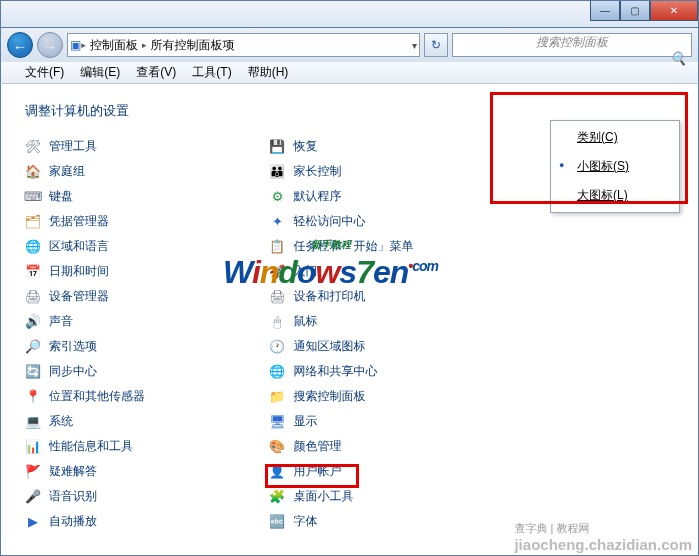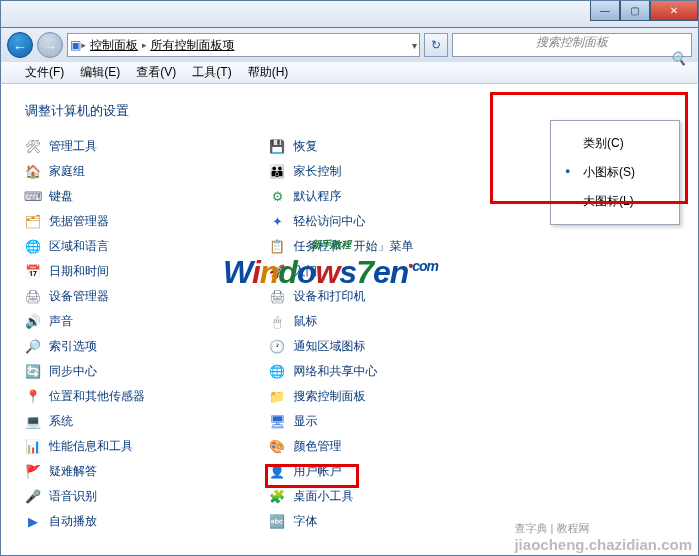--- a/index.html
+++ b/index.html
@@ -10,21 +10,21 @@
 .winbtn { width: 30px; height: 20px; border: 1px solid #3a5a7a; border-top: none; display: flex; align-items: center; justify-content: center; font-size: 10px; color: #fff; cursor: pointer; }
 .min { background: linear-gradient(#cfe0f4, #9db8d8); color: #2a3a4a; }
 .max { background: linear-gradient(#cfe0f4, #9db8d8); color: #2a3a4a; }
 .cls { background: linear-gradient(#e87a6a, #c83a2a); width: 48px; border-top-right-radius: 0; }
 
 
 .navbar { height: 34px; background: linear-gradient(#e9eff7, #d7e2f0); border-left: 1px solid #5a7ca0; border-right: 1px solid #5a7ca0; display: flex; align-items: center; padding: 0 6px; gap: 4px; }
 .navarrow { width: 26px; height: 26px; border-radius: 50%; background: radial-gradient(circle at 40% 30%, #3da0e0, #1560b0); display: flex; align-items: center; justify-content: center; color: #fff; font-size: 14px; border: 1px solid #0a4a8a; }
 .navarrow.disabled { background: radial-gradient(circle at 40% 30%, #cfdae8, #9fb3cc); color: #eef; border-color: #7a90aa; }
 .addrbox { flex: 1; height: 24px; background: #fff; border: 1px solid #8a9ab0; display: flex; align-items: center; padding: 0 2px; font-size: 12px; }
-.addrbox .crumb { padding: 0 4px; color: #000; text-decoration: underline; }
+.addrbox .crumb { padding: 0 4px; color: #000; }
 .addrbox .sep { color: #555; font-size: 9px; }
 .refresh { width: 24px; height: 24px; background: linear-gradient(#f4f8fc, #d5e2f0); border: 1px solid #8a9ab0; display: flex; align-items: center; justify-content: center; color: #2a5aa0; font-size: 12px; }
 .searchbox { width: 240px; height: 24px; background: #fff; border: 1px solid #8a9ab0; display: flex; align-items: center; padding: 0 4px; font-size: 12px; color: #888; font-style: italic; flex-direction: column; }
 .searchbox span:last-child { margin-left: auto; color: #2a5aa0; font-size: 13px; }
 
 
 .menubar { height: 22px; background: linear-gradient(#f7faff, #e8eef6); border-left: 1px solid #5a7ca0; border-right: 1px solid #5a7ca0; border-bottom: 1px solid #c0c8d4; display: flex; align-items: center; padding: 0 16px; font-size: 12px; }
 .menubar .mi { padding: 2px 8px; cursor: default; }
 
 
@@ -33,21 +33,21 @@
 
 .grid { display: flex; gap: 16px; }
 .col { flex: 1; }
 .item { display: flex; align-items: center; gap: 8px; height: 25px; font-size: 12px; color: #0a3a7a; cursor: pointer; }
 .item .ico { width: 16px; height: 16px; display: flex; align-items: center; justify-content: center; font-size: 13px; }
 
 
 .viewby { position: absolute; top: 34px; right: 24px; font-size: 12px; display: flex; align-items: center; gap: 4px; }
 .viewby .lbl { color: #444; }
 .viewby .val { color: #1a6ad0; cursor: pointer; }
-.dropdown { position: absolute; top: 36px; right: 18px; width: 130px; background: #fff; border: 1px solid #9aa6b6; box-shadow: 2px 2px 4px rgba(0,0,0,0.2); font-size: 12px; padding: 8px; }
+.dropdown { position: absolute; top: 36px; right: 18px; width: 130px; background: #fff; border: 1px solid #9aa6b6; box-shadow: 2px 2px 4px rgba(0,0,0,0.2); font-size: 12px; padding: 2px; text-decoration: underline; }
 .dropdown .opt { padding: 6px 8px 6px 24px; position: relative; cursor: default; }
 .dropdown .opt.sel::before { content: "●"; position: absolute; left: 6px; color: #2a5ab0; font-size: 9px; top: 8px; }
 
 
 .redbox1 { position: absolute; border: 3px solid #e00000; pointer-events: none; top: 8px; right: 10px; width: 198px; height: 112px; }
 .redbox2 { position: absolute; border: 3px solid #e00000; pointer-events: none; top: 380px; left: 264px; width: 94px; height: 24px; }
 
 
 .wmark { position: absolute; top: 170px; left: 222px; font-size: 32px; font-weight: bold; font-style: italic; letter-spacing: -1px; pointer-events: none; user-select: none; }
 .wmark .w { color: #1a7a3a; }

